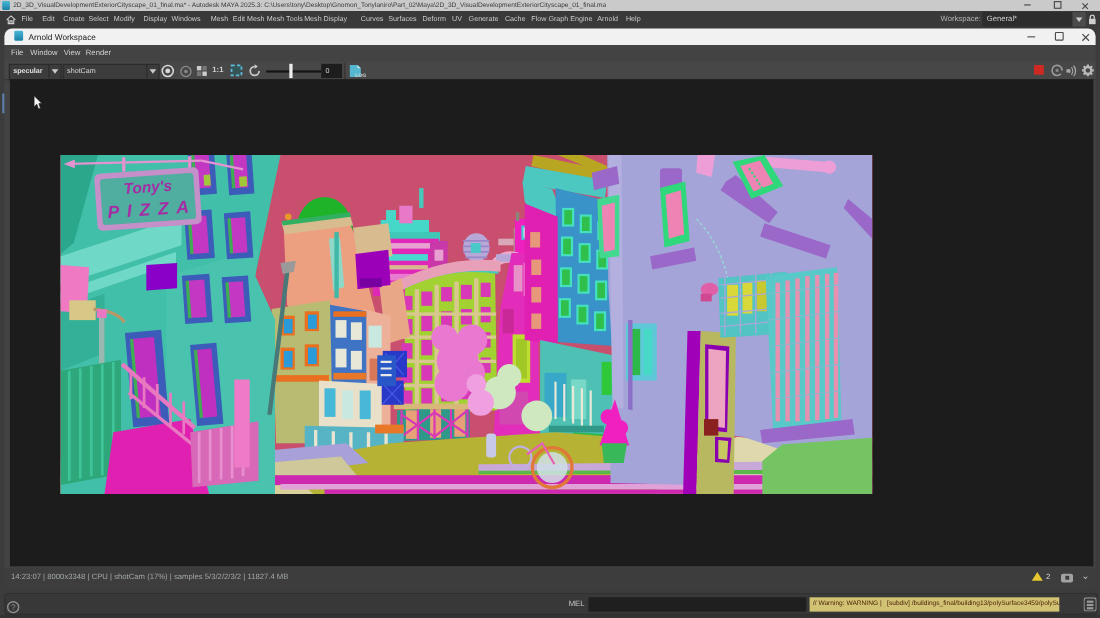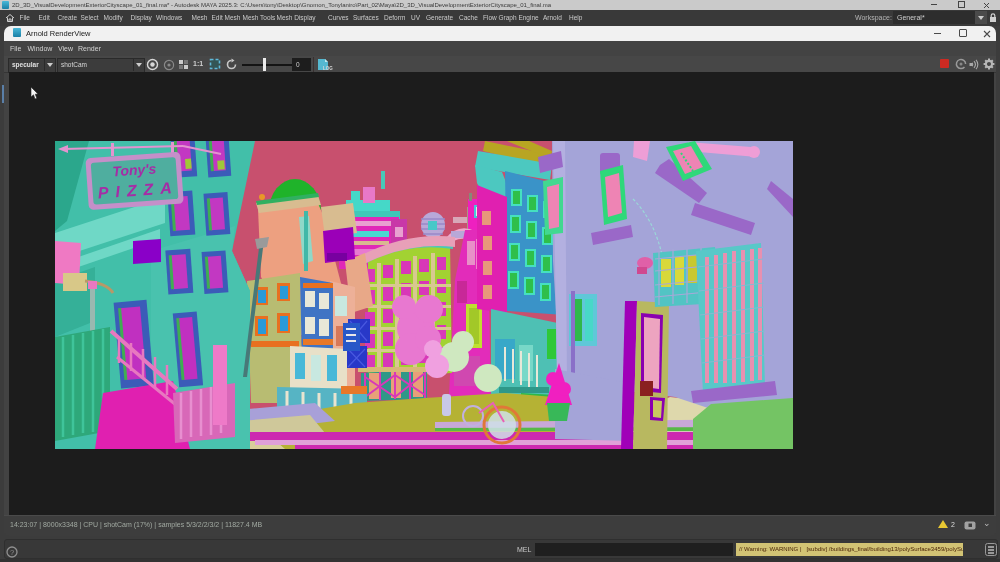--- a/index.html
+++ b/index.html
@@ -54,21 +54,21 @@
   <div class="abs" style="left:978px;top:16px;width:0;height:0;border-left:3px solid transparent;border-right:3px solid transparent;border-top:4px solid #ccc;"></div>
   <svg class="abs" style="left:989px;top:13px;" width="8" height="10" viewBox="0 0 8 10">
     <rect x="1" y="4" width="6" height="5" fill="#cfcfcf"></rect>
     <path d="M2.2 4 V2.6 A1.8 1.8 0 0 1 5.8 2.6 V4" stroke="#cfcfcf" stroke-width="1.2" fill="none"></path>
   </svg>
 
   <div class="abs" style="left:4px;top:26px;width:992px;height:509px;background:#434343;border-radius:7px 7px 5px 5px;"></div>
 
   <div class="abs" style="left:4px;top:26px;width:992px;height:15px;background:#f1f1f1;border-radius:7px 7px 0 0;"></div>
   <div class="abs" style="left:13px;top:28px;width:8px;height:9px;background:linear-gradient(#49b8d8,#1a7fa6);border-radius:1px;"></div>
-  <div class="abs tx" style="left:26px;top:29px;font-size:7.5px;color:#1a1a1a;">Arnold RenderView</div>
+  <div class="abs tx" style="left:26px;top:29px;font-size:7.5px;color:#1a1a1a;">Arnold Workspace</div>
   <div class="abs" style="left:934px;top:33px;width:7px;height:1px;background:#4a4a4a;"></div>
   <div class="abs" style="left:959px;top:29px;width:6px;height:6px;border:1px solid #4a4a4a;border-radius:1px;"></div>
   <svg class="abs" style="left:983px;top:30px;" width="8" height="8" viewBox="0 0 8 8">
       <path d="M1 1 L7 7 M7 1 L1 7" stroke="#4a4a4a" stroke-width="1.1"></path>
     </svg>
 
   <div class="abs tx" style="left:10px;top:45px;font-size:7px;color:#d2d2d2;">File</div>
   <div class="abs tx" style="left:27.5px;top:45px;font-size:7px;color:#d2d2d2;">Window</div>
   <div class="abs tx" style="left:58px;top:45px;font-size:7px;color:#d2d2d2;">View</div>
   <div class="abs tx" style="left:78px;top:45px;font-size:7px;color:#d2d2d2;">Render</div>

